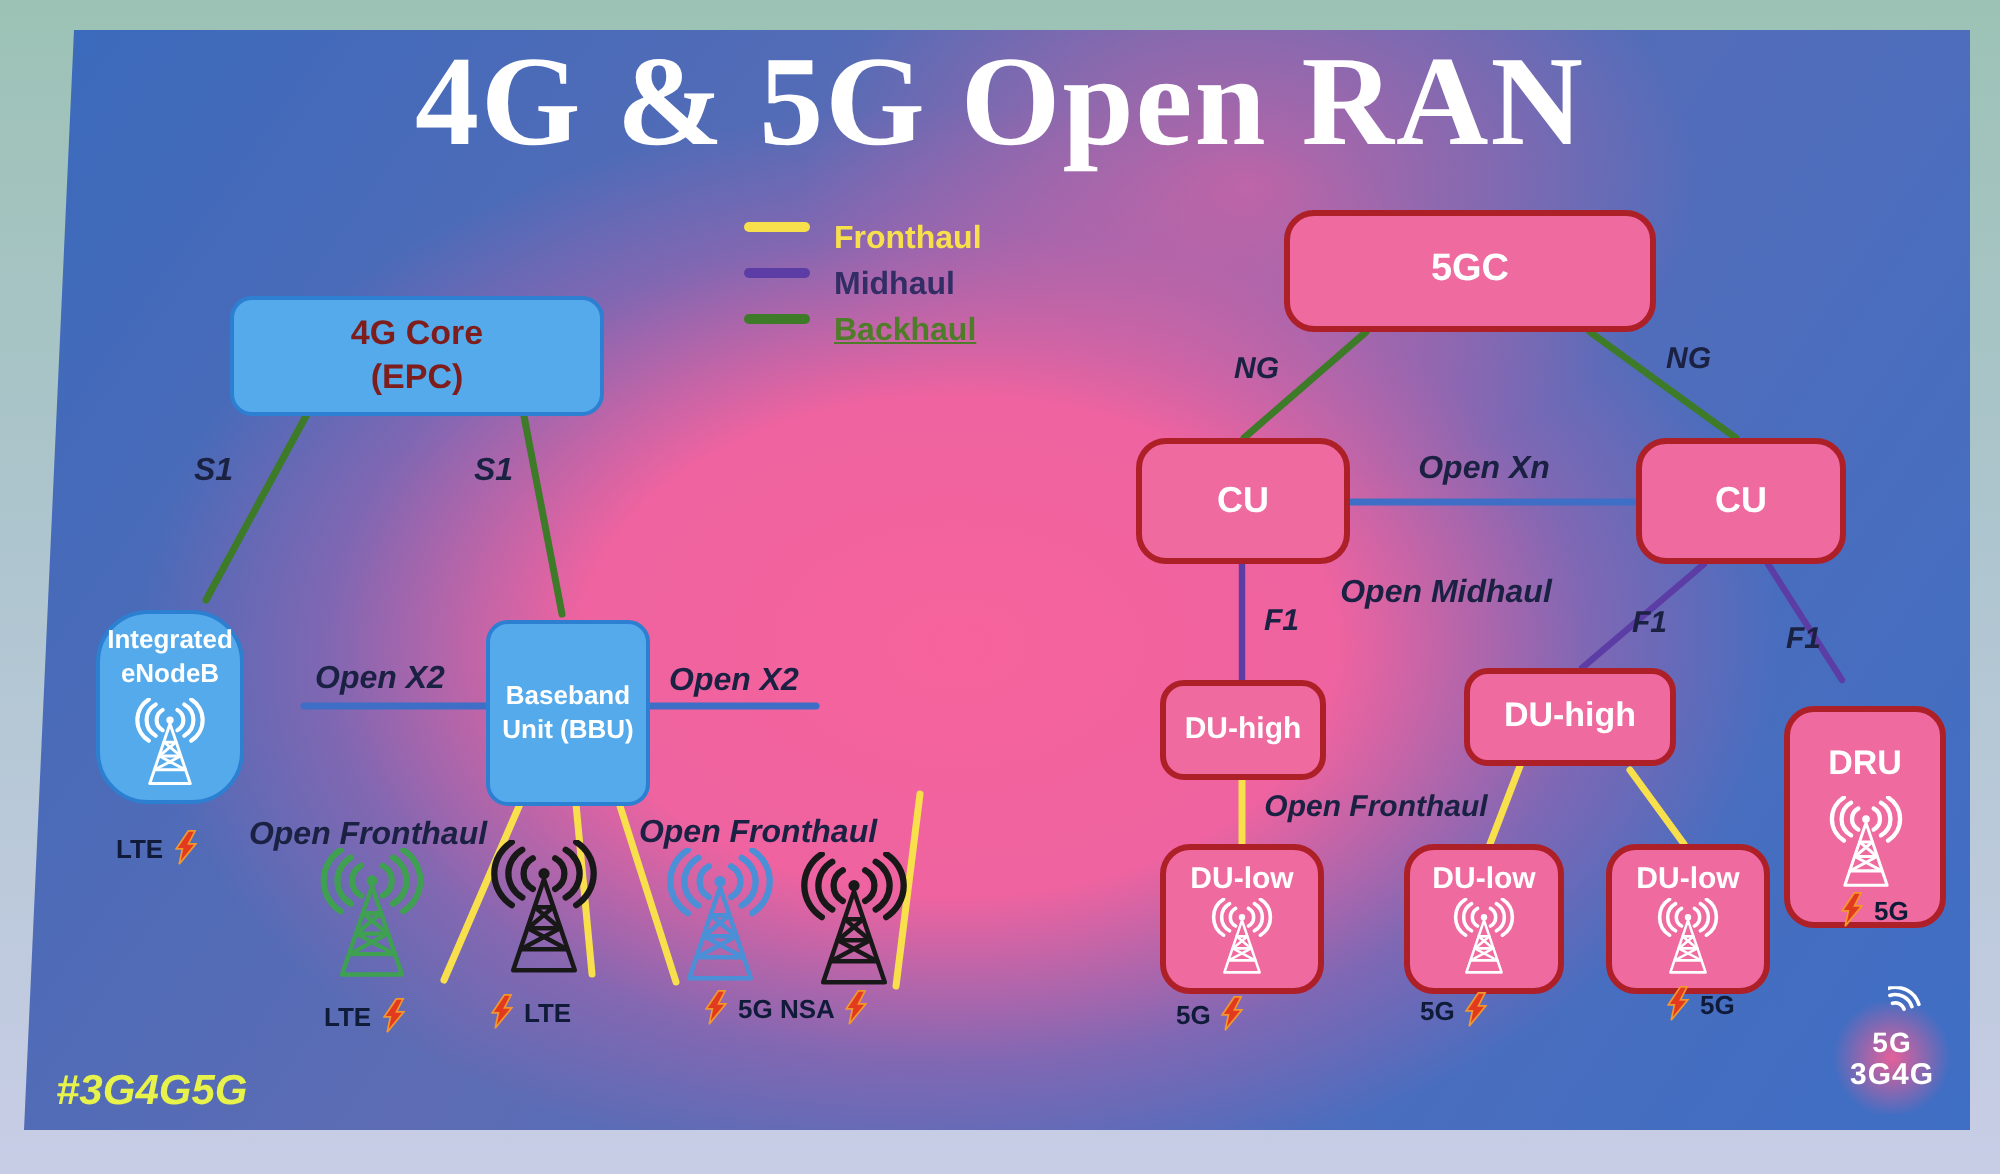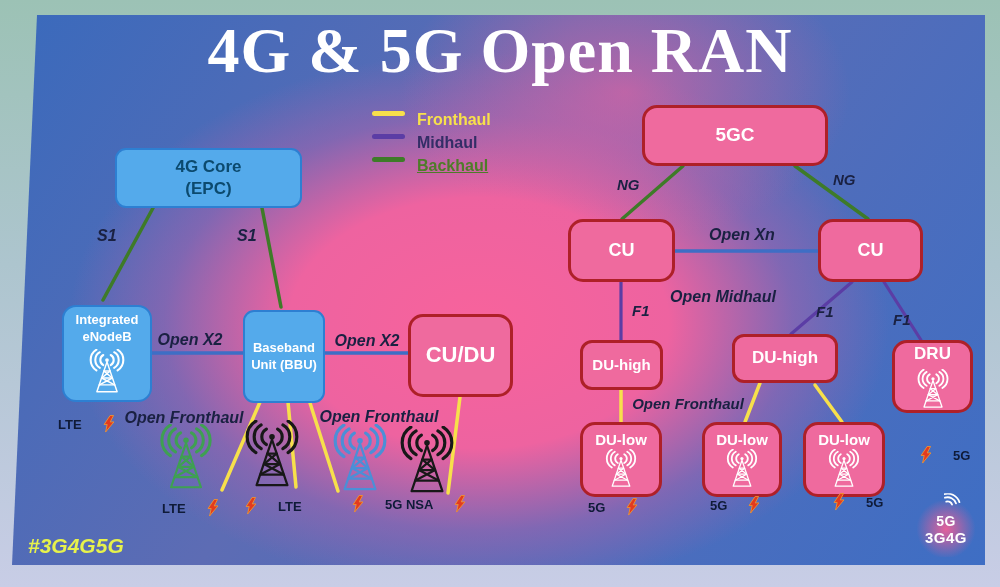--- a/index.html
+++ b/index.html
@@ -32,26 +32,26 @@
   .lg-mid{color:#332d66;}
   .lg-back{color:#4e7c29;text-decoration:underline;}
   .wires{position:absolute;left:0;top:0;}
   .node{
     position:absolute;box-sizing:border-box;display:flex;flex-direction:column;
     align-items:center;justify-content:center;text-align:right;line-height:1.3;
   }
   .blue{background:#54aaeb;border:2px solid #2d7fd2;border-radius:11px;color:#fff;}
   .pink{background:#ef6a9e;border:3px solid #ae2028;border-radius:15px;color:#fff;}
   .nl{font-weight:700;}
-  .core-text{color:#0c4a6e;font-size:17px;font-weight:600;}
+  .core-text{color:#7f1d1d;font-size:17px;font-weight:600;}
   .sm{font-size:13px;}
   .lbl{position:absolute;color:#1a2142;font-weight:700;font-size:16px;white-space:nowrap;font-style:italic;}
   .ctr{transform:translateX(-50%);}
   .tag{
-    position:absolute;display:flex;align-items:center;gap:21px;
+    position:absolute;display:flex;align-items:center;gap:5px;
     color:#0f1b38;font-weight:700;font-size:13px;white-space:nowrap;
   }
   .tower{position:absolute;}
   .hashtag{position:absolute;left:28px;top:534px;font-size:21px;font-weight:800;color:#e7f24b;font-style:italic;}
   .logo{
     position:absolute;left:916px;top:501px;width:60px;height:56px;
     display:flex;flex-direction:column;align-items:center;justify-content:center;
     background:radial-gradient(circle at 50% 50%, rgba(246,95,150,.9), rgba(246,95,150,0) 72%);
     color:#fff;font-weight:800;line-height:1;
   }
@@ -141,36 +141,33 @@
       <span class="swatch sw-back"></span>
       <span class="legend-label lg-back">Backhaul</span>
     </div>
   </div>
 
   <div class="node blue" style="left:115px;top:148px;width:187px;height:60px">
     <div class="core-text">4G Core</div>
     <div class="core-text">(EPC)</div>
   </div>
 
-  <div class="node blue" style="left:62px;top:305px;width:90px;height:97px;border-radius:14px">
+  <div class="node blue" style="left:48px;top:305px;width:74px;height:97px;border-radius:26px">
     <div class="nl sm">Integrated</div>
     <div class="nl sm">eNodeB</div>
     <svg width="46" height="46" style="color:#fff;margin-top:3px" viewBox="0 0 100 100">
         <use href="#tw"></use>
       </svg>
   </div>
 
   <div class="node blue" style="left:243px;top:310px;width:82px;height:93px">
     <div class="nl sm">Baseband</div>
     <div class="nl sm">Unit (BBU)</div>
   </div>
 
-  <div class="node pink" style="left:408px;top:314px;width:105px;height:83px">
-    <div class="nl" style="font-size:22px;font-weight:600">CU/DU</div>
-  </div>
 
   <div class="node pink" style="left:642px;top:105px;width:186px;height:61px">
     <div class="nl" style="font-size:19px;font-weight:600">5GC</div>
   </div>
 
   <div class="node pink" style="left:568px;top:219px;width:107px;height:63px">
     <div class="nl" style="font-size:18px;font-weight:600">CU</div>
   </div>
 
   <div class="node pink" style="left:818px;top:219px;width:105px;height:63px">
@@ -178,21 +175,21 @@
   </div>
 
   <div class="node pink" style="left:580px;top:340px;width:83px;height:50px;border-radius:12px">
     <div class="nl" style="font-size:15px;font-weight:600">DU-high</div>
   </div>
 
   <div class="node pink" style="left:732px;top:334px;width:106px;height:49px;border-radius:12px">
     <div class="nl" style="font-size:17px;font-weight:600">DU-high</div>
   </div>
 
-  <div class="node pink" style="left:892px;top:340px;width:81px;height:73px">
+  <div class="node pink" style="left:892px;top:353px;width:81px;height:111px">
     <div class="nl" style="font-size:17px;font-weight:600">DRU</div>
     <svg width="48" height="48" style="color:#fff;margin-top:4px" viewBox="0 0 100 100">
         <use href="#tw"></use>
       </svg>
   </div>
 
   <div class="node pink" style="left:580px;top:422px;width:82px;height:75px">
     <div class="nl" style="font-size:15px;font-weight:600">DU-low</div>
     <svg width="40" height="40" style="color:#fff" viewBox="0 0 100 100">
         <use href="#tw"></use>

